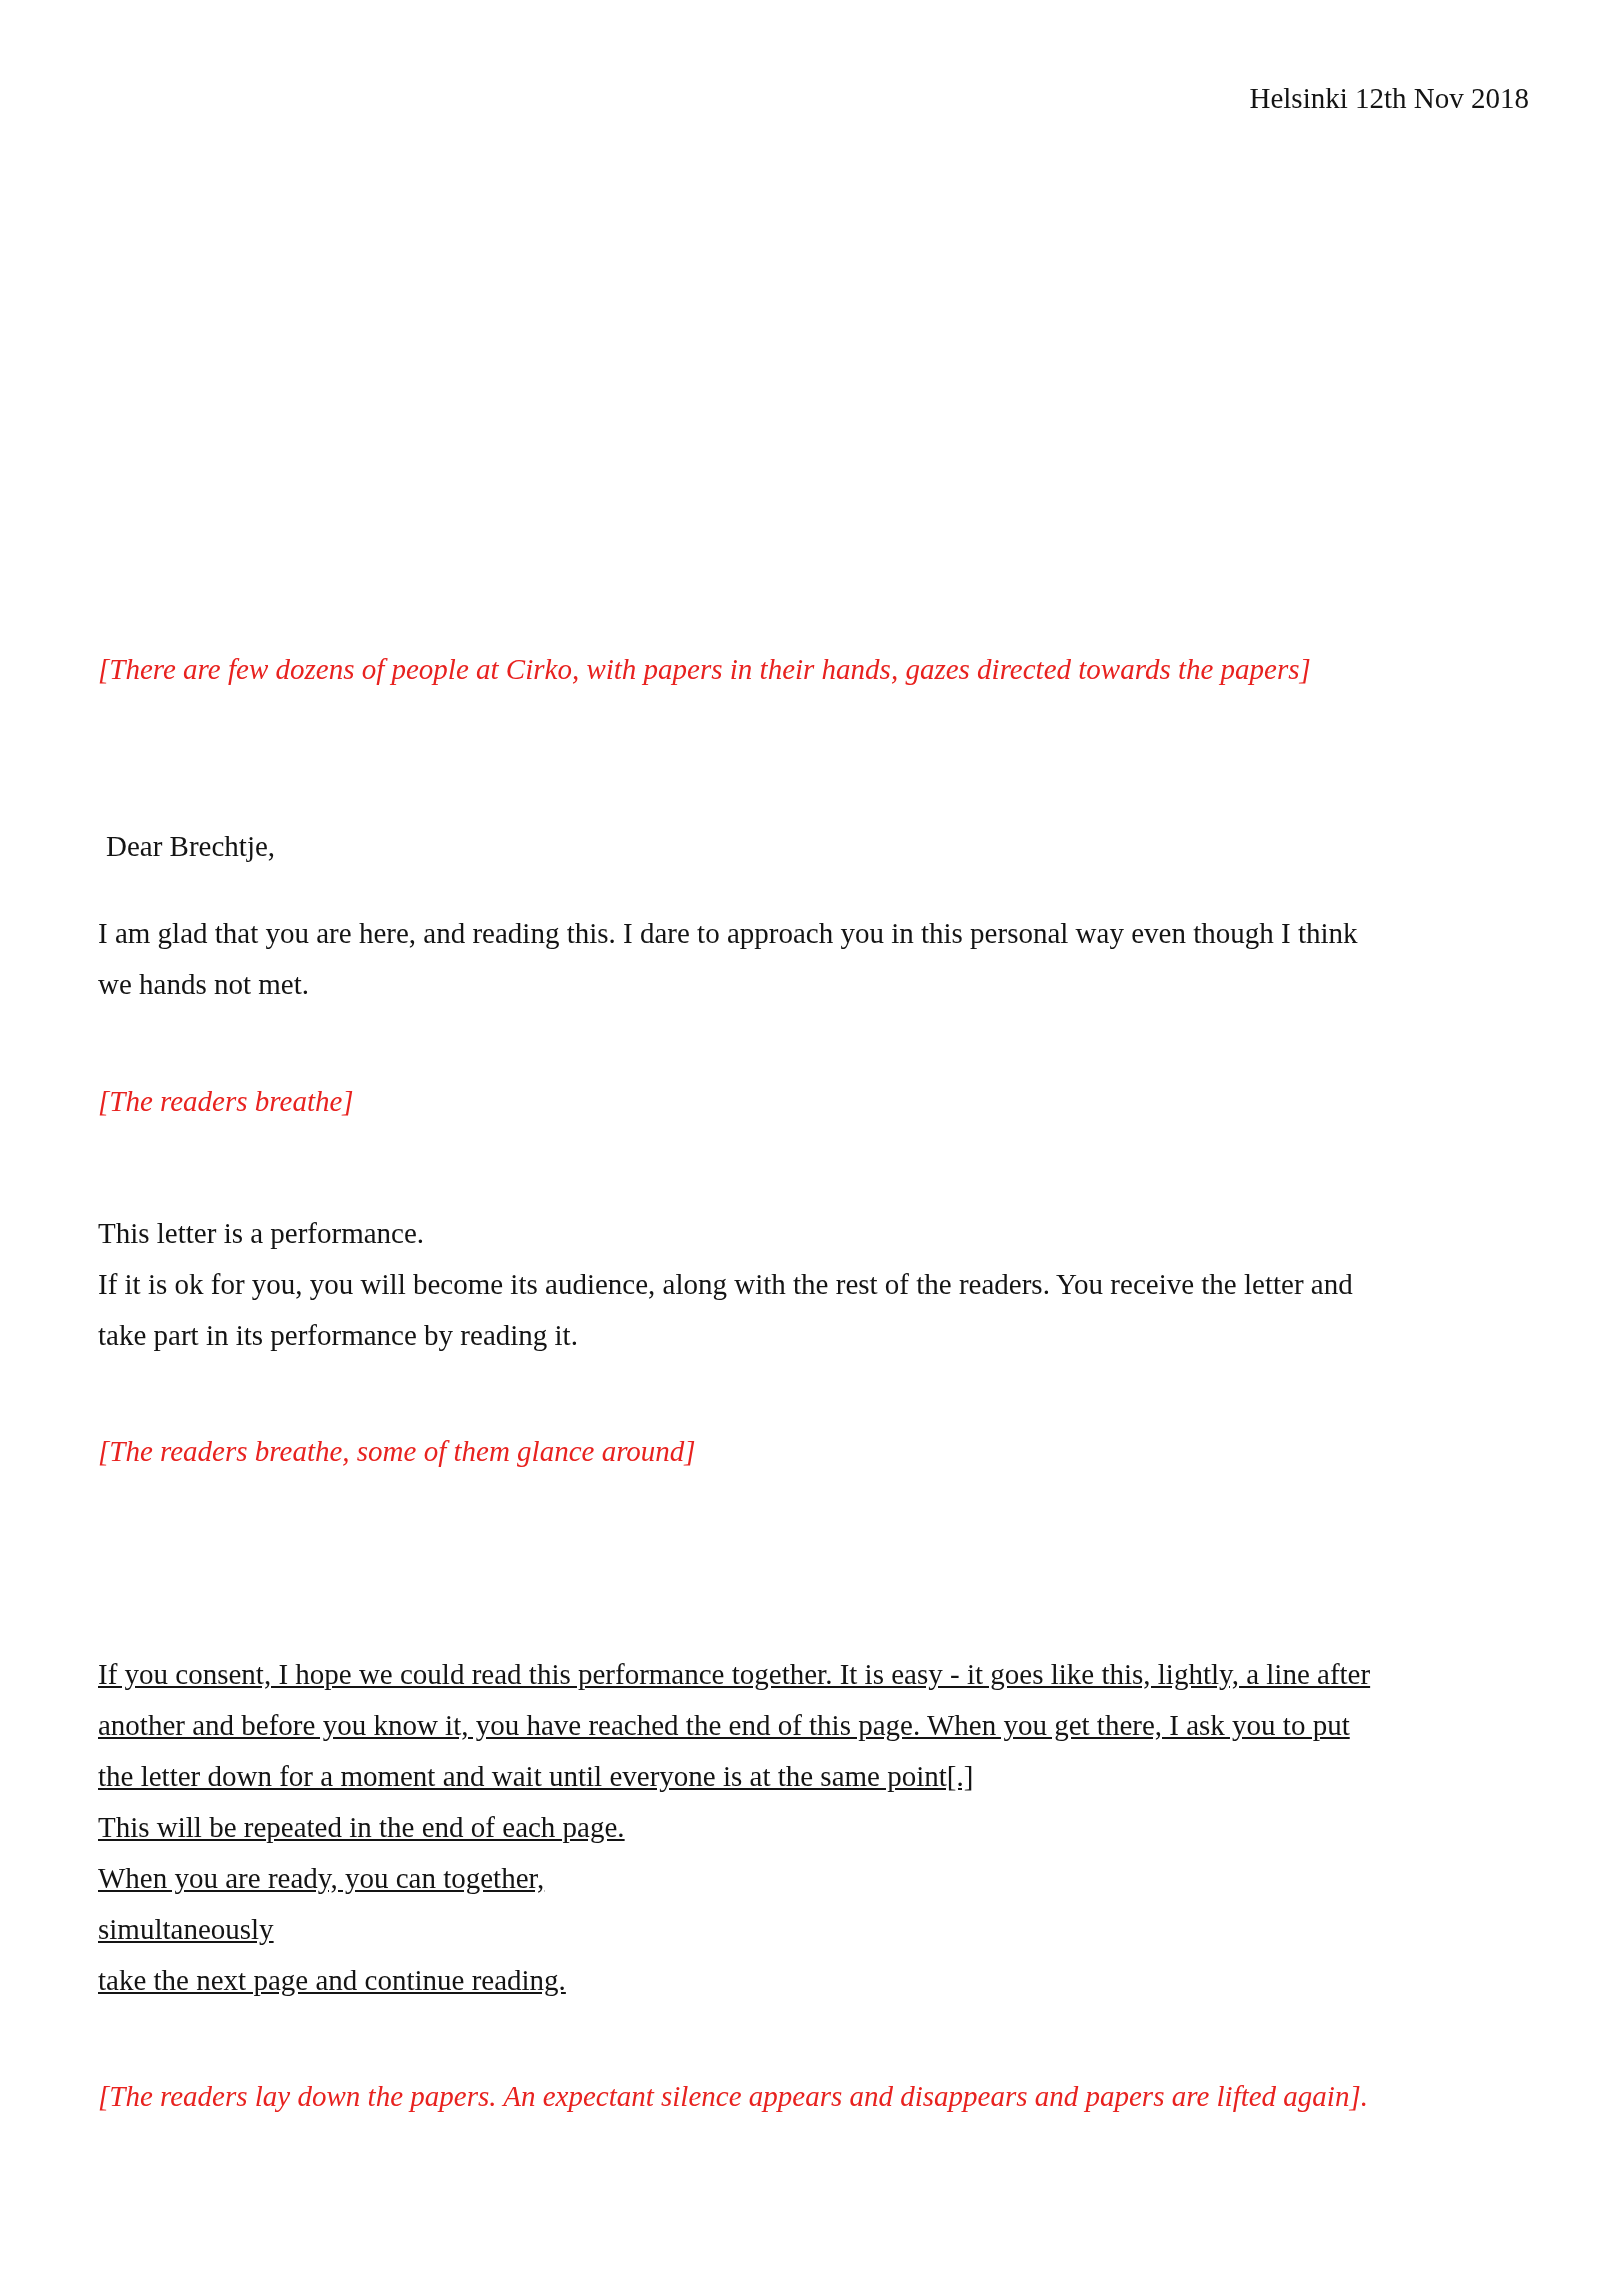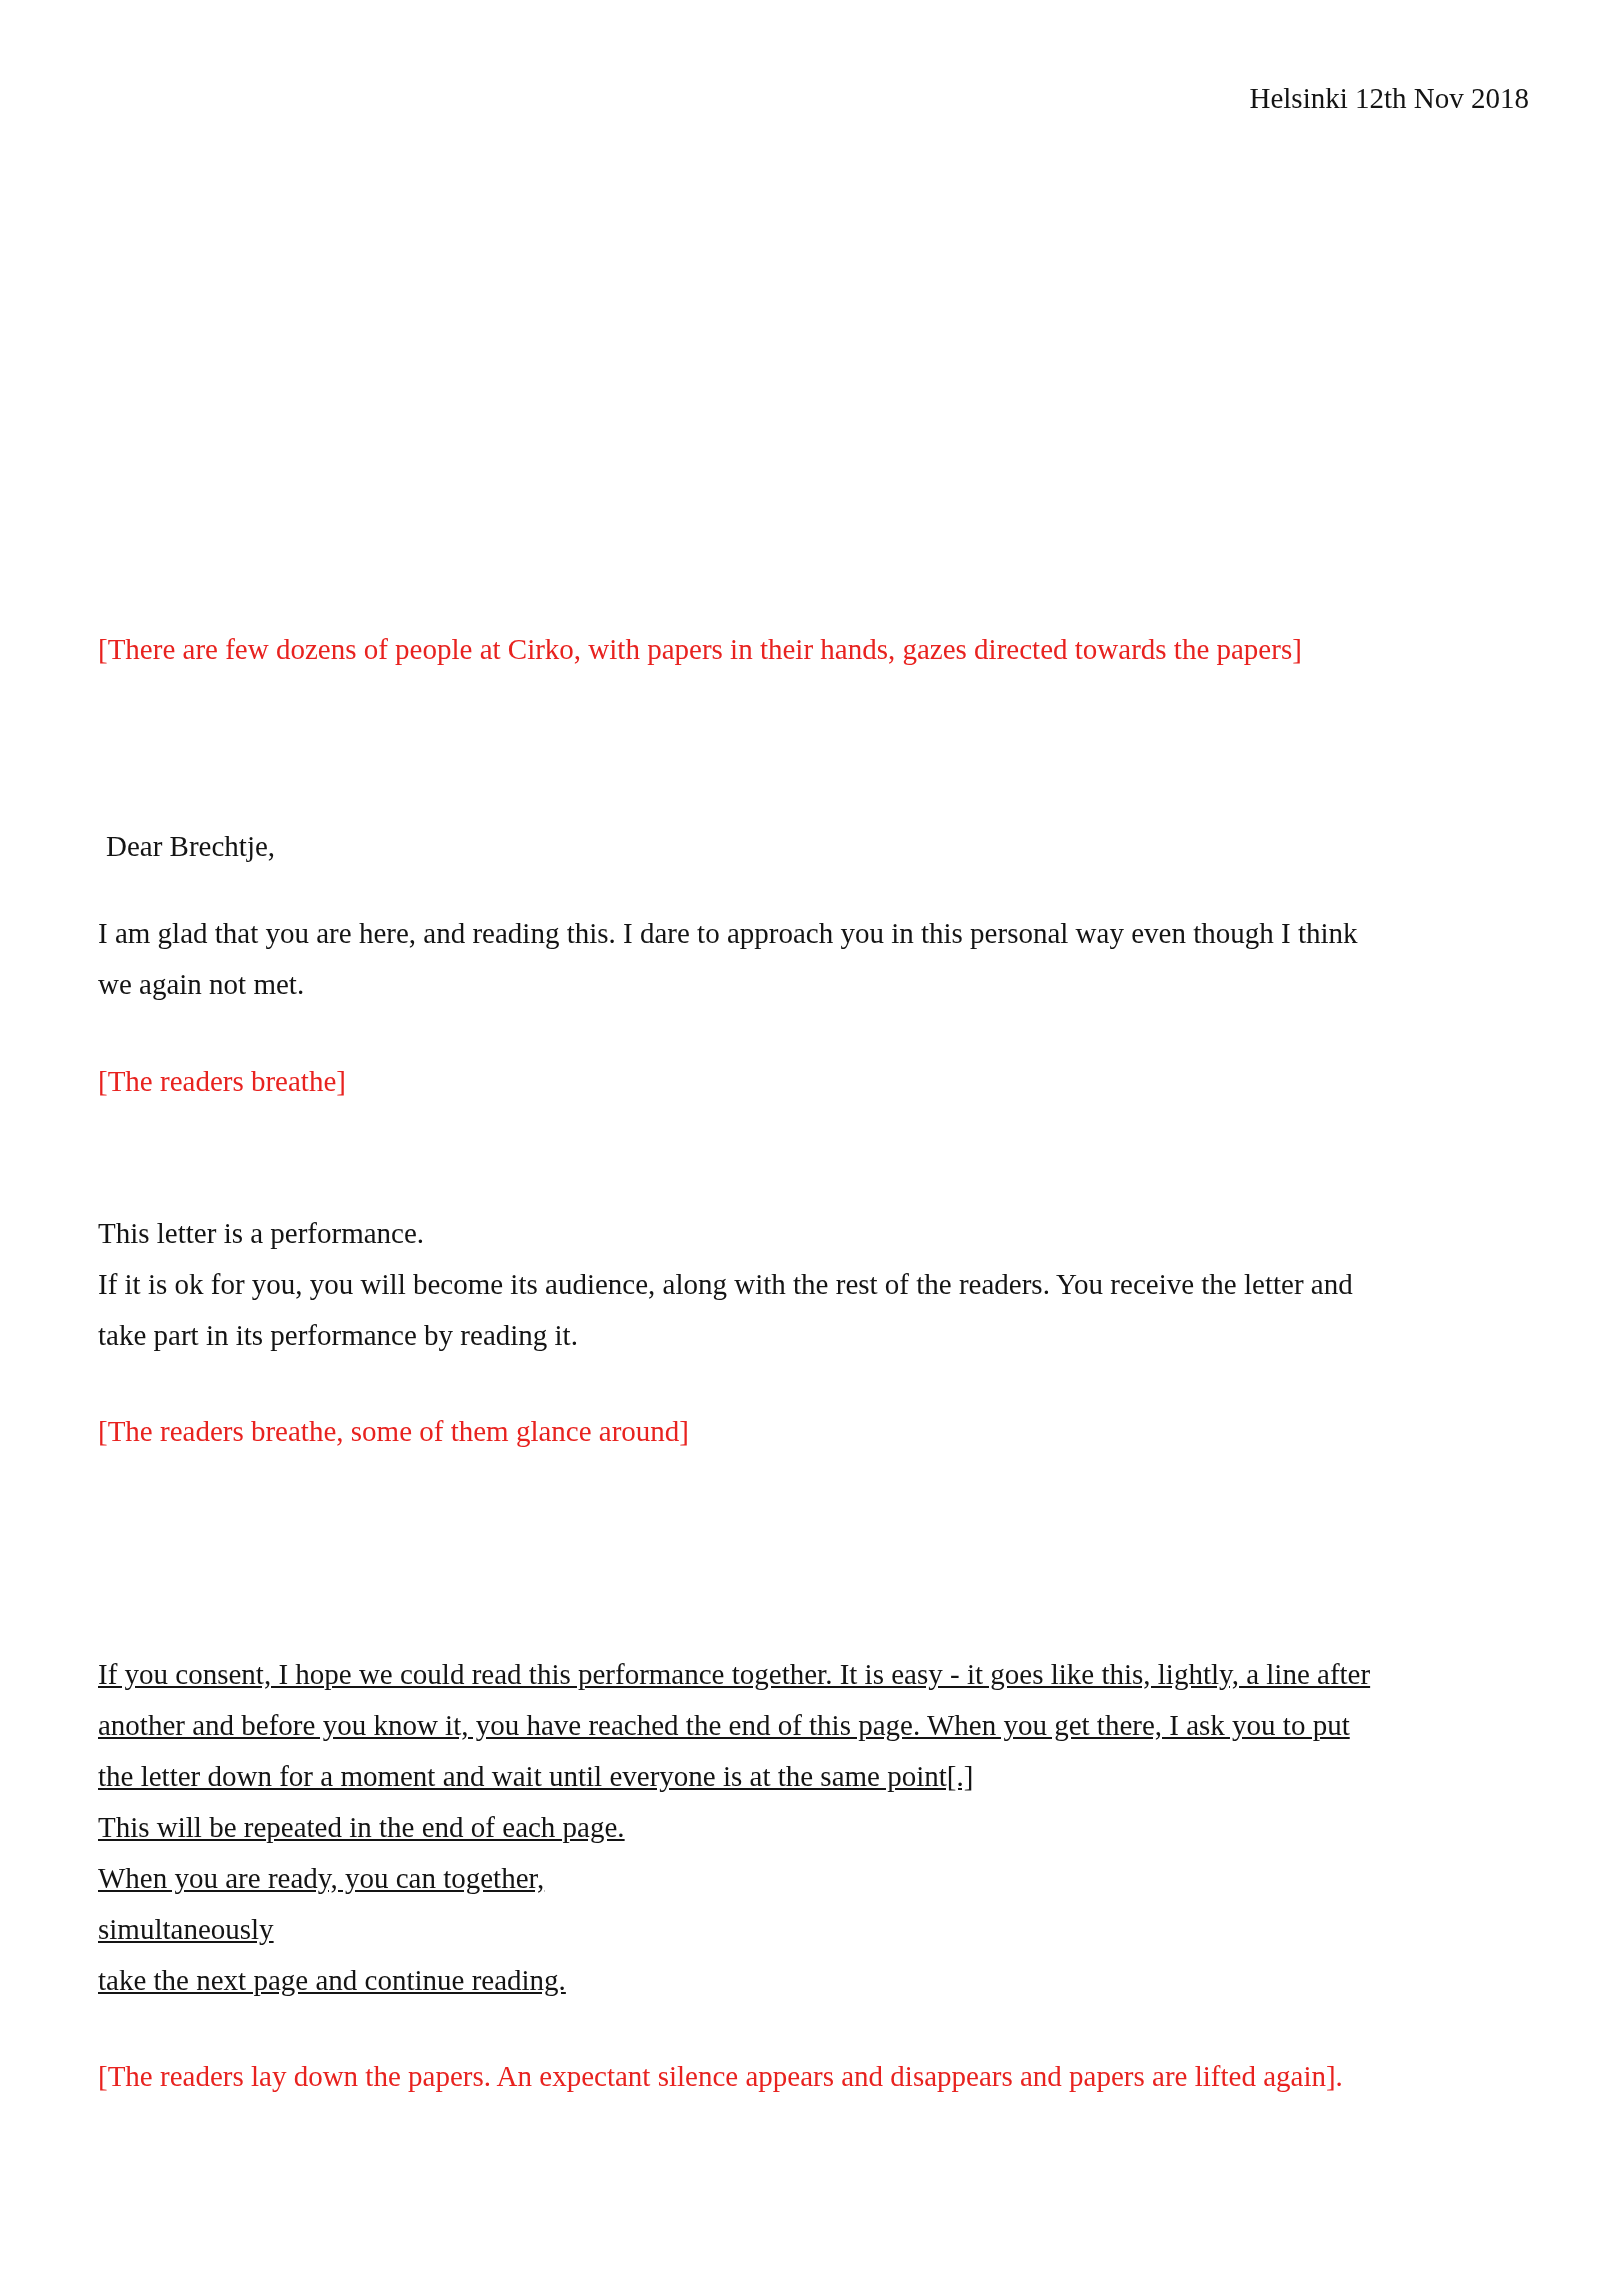--- a/index.html
+++ b/index.html
@@ -31,22 +31,24 @@
   }
   .line {
     line-height: 51px;
     white-space: nowrap;
   }
   .stage {
     position: absolute;
     left: 98px;
     width: 1470px;
     color: var(--stage-red, #e8221f);
+    font-style: italic;
     line-height: 45px;
     white-space: nowrap;
+    margin-top: 20px;
   }
   .pos-stage-opening { top: 627px; }
   .pos-salutation    { top: 821px; margin-left: 8px; }
   .pos-intro         { top: 908px; }
   .pos-stage-breathe { top: 1059px; }
   .pos-performance   { top: 1208px; }
   .pos-stage-glance  { top: 1409px; }
   .pos-instructions  { top: 1649px; text-decoration: underline; }
   .pos-stage-closing { top: 2054px; }
 </style>
@@ -58,21 +60,21 @@
   <div class="date">Helsinki 12th Nov 2018</div>
 
   <div class="stage pos-stage-opening">[There are few dozens of people at Cirko, with papers in their hands, gazes directed towards the papers]</div>
 
   <div class="block pos-salutation">
     <div class="line">Dear Brechtje,</div>
   </div>
 
   <div class="block pos-intro">
     <div class="line">I am glad that you are here, and reading this. I dare to approach you in this personal way even though I think</div>
-    <div class="line">we again not met.</div>
+    <div class="line">we hands not met.</div>
   </div>
 
   <div class="stage pos-stage-breathe">[The readers breathe]</div>
 
   <div class="block pos-performance">
     <div class="line">This letter is a performance.</div>
     <div class="line">If it is ok for you, you will become its audience, along with the rest of the readers. You receive the letter and</div>
     <div class="line">take part in its performance by reading it.</div>
   </div>
 

